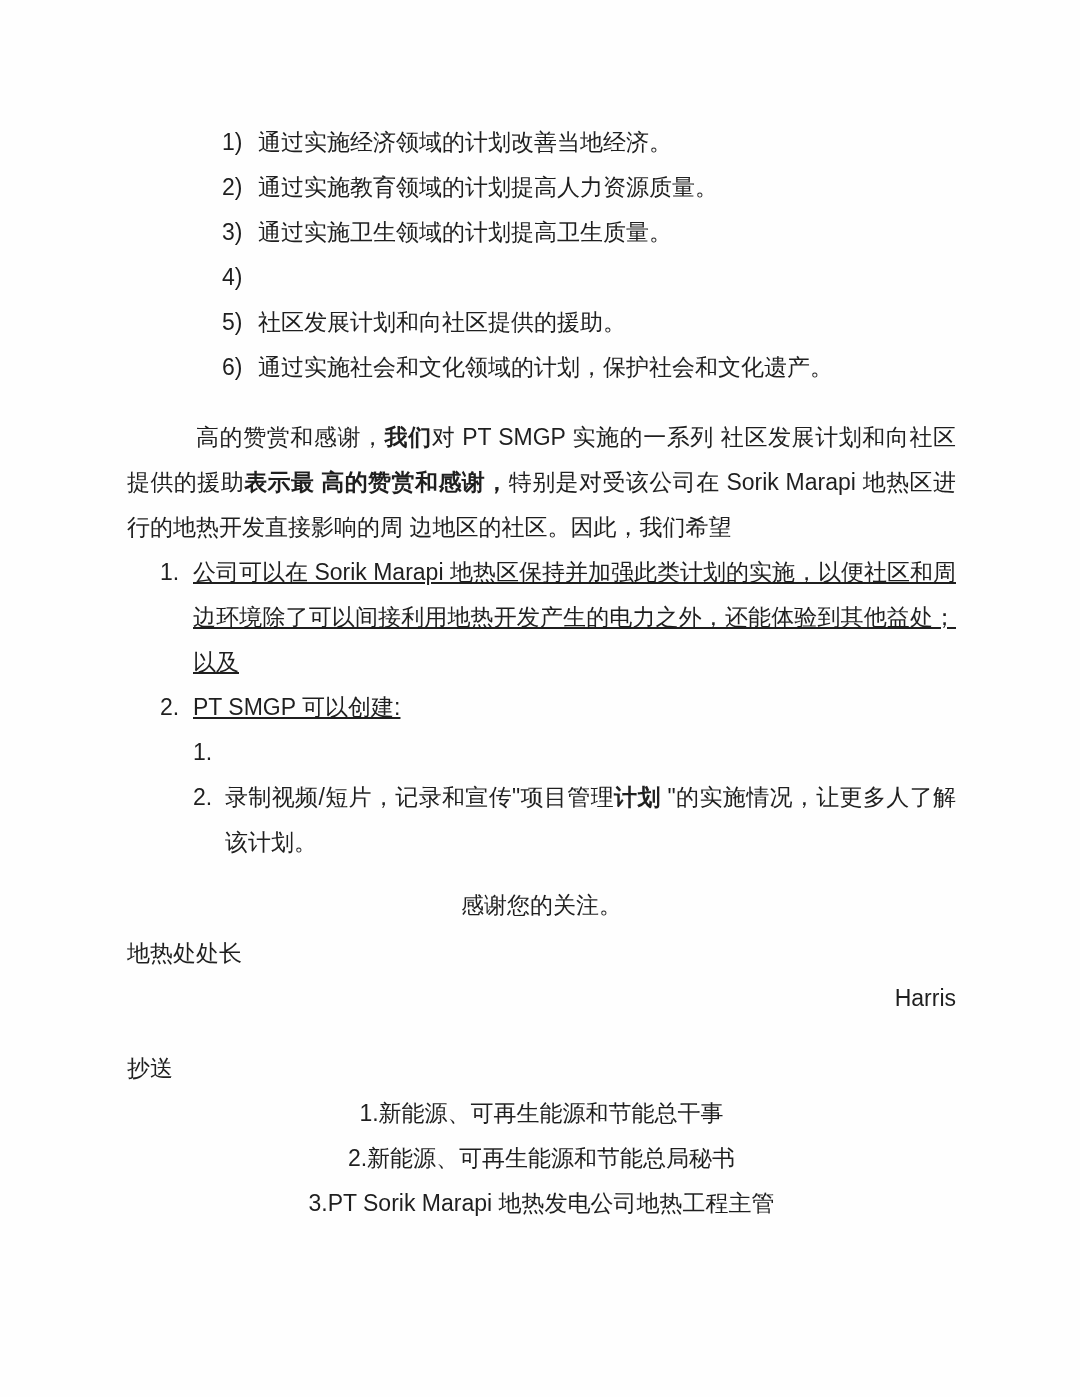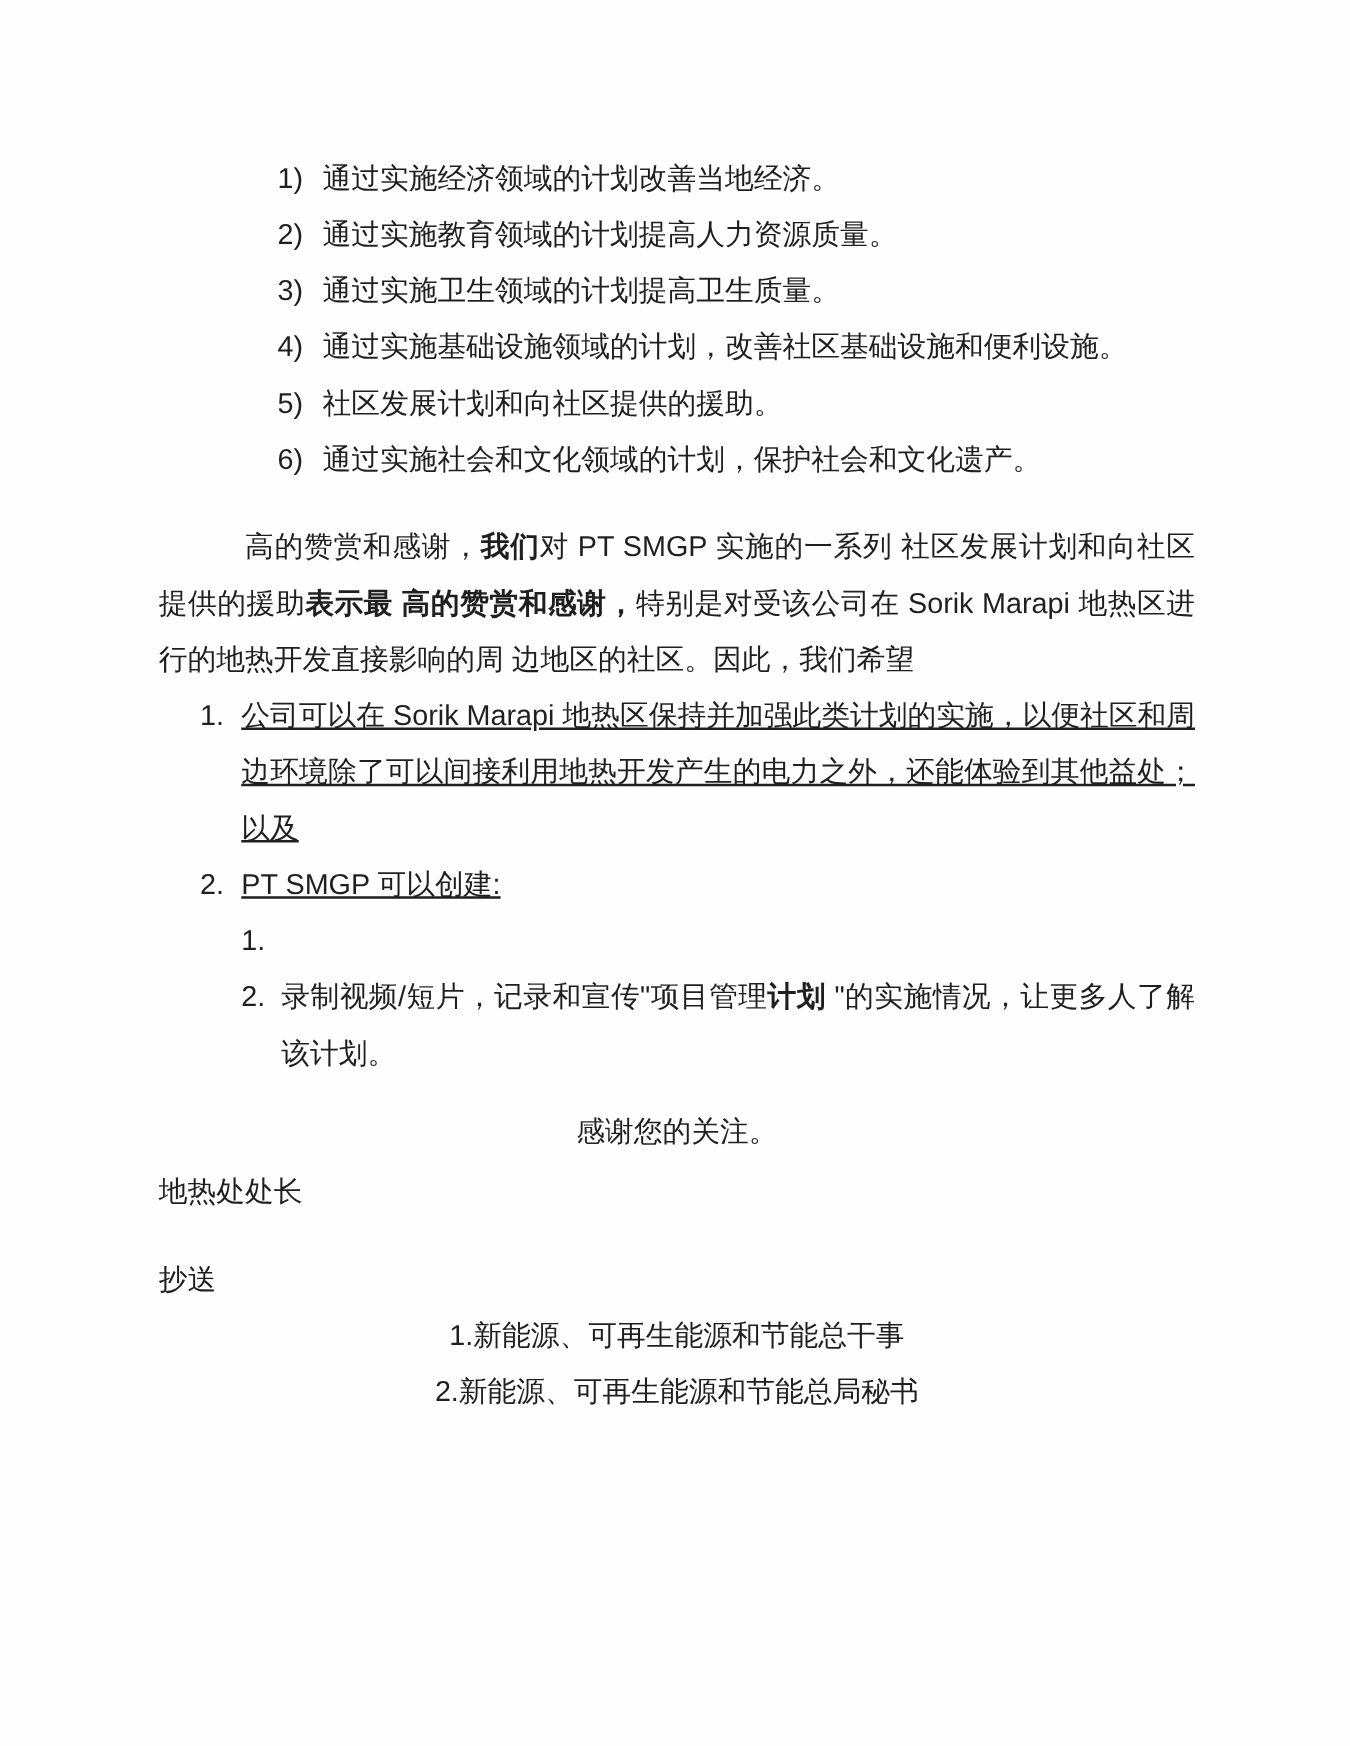--- a/index.html
+++ b/index.html
@@ -64,21 +64,20 @@
     <div class="li">
       <span class="marker">2)</span>
       <span class="li-text">通过实施教育领域的计划提高人力资源质量。</span>
     </div>
     <div class="li">
       <span class="marker">3)</span>
       <span class="li-text">通过实施卫生领域的计划提高卫生质量。</span>
     </div>
     <div class="li">
       <span class="marker">4)</span>
-      <span class="li-text">通过实施基础设施领域的计划，改善社区基础设施和便利设施。</span>
     </div>
     <div class="li">
       <span class="marker">5)</span>
       <span class="li-text">社区发展计划和向社区提供的援助。</span>
     </div>
     <div class="li">
       <span class="marker">6)</span>
       <span class="li-text">通过实施社会和文化领域的计划，保护社会和文化遗产。</span>
     </div>
   </div>
@@ -101,18 +100,20 @@
       <span class="marker">1.</span>
     </div>
     <div class="li">
       <span class="marker">2.</span>
       <span class="li-text"><span>录制视频/短片，记录和宣传"项目管理</span><b>计划</b><span> "的实施情况，让更多人了解该计划。</span></span>
     </div>
   </div>
 
   <p class="thanks">感谢您的关注。</p>
   <p class="sig">地热处处长</p>
+  <p class="sig-name">Harris</p>
 
   <p class="cc-label">抄送</p>
   <p class="cc-item">1.新能源、可再生能源和节能总干事</p>
   <p class="cc-item">2.新能源、可再生能源和节能总局秘书</p>
+  <p class="cc-item">3.PT Sorik Marapi 地热发电公司地热工程主管</p>
 
 </div>
 
 </body></html>

